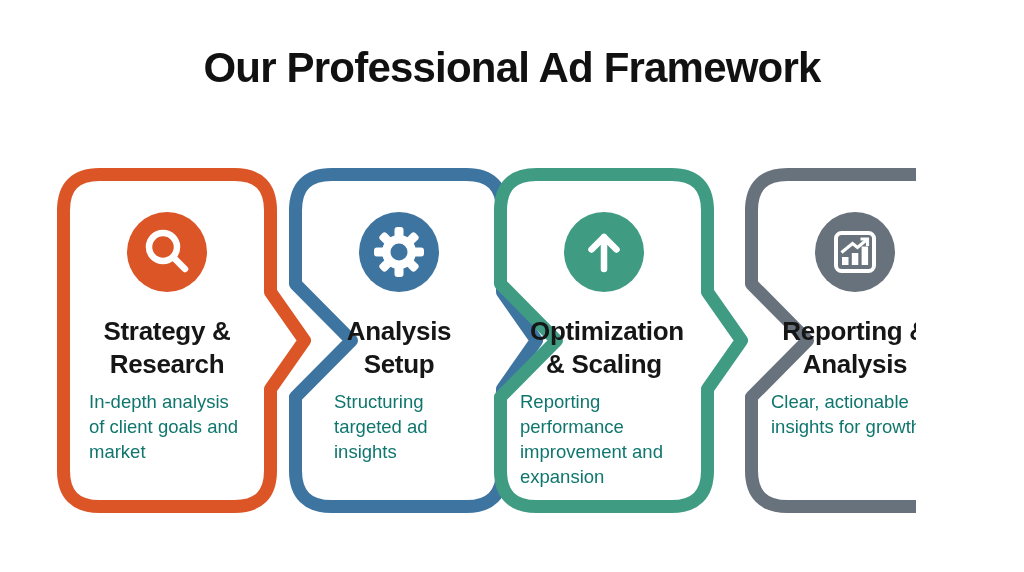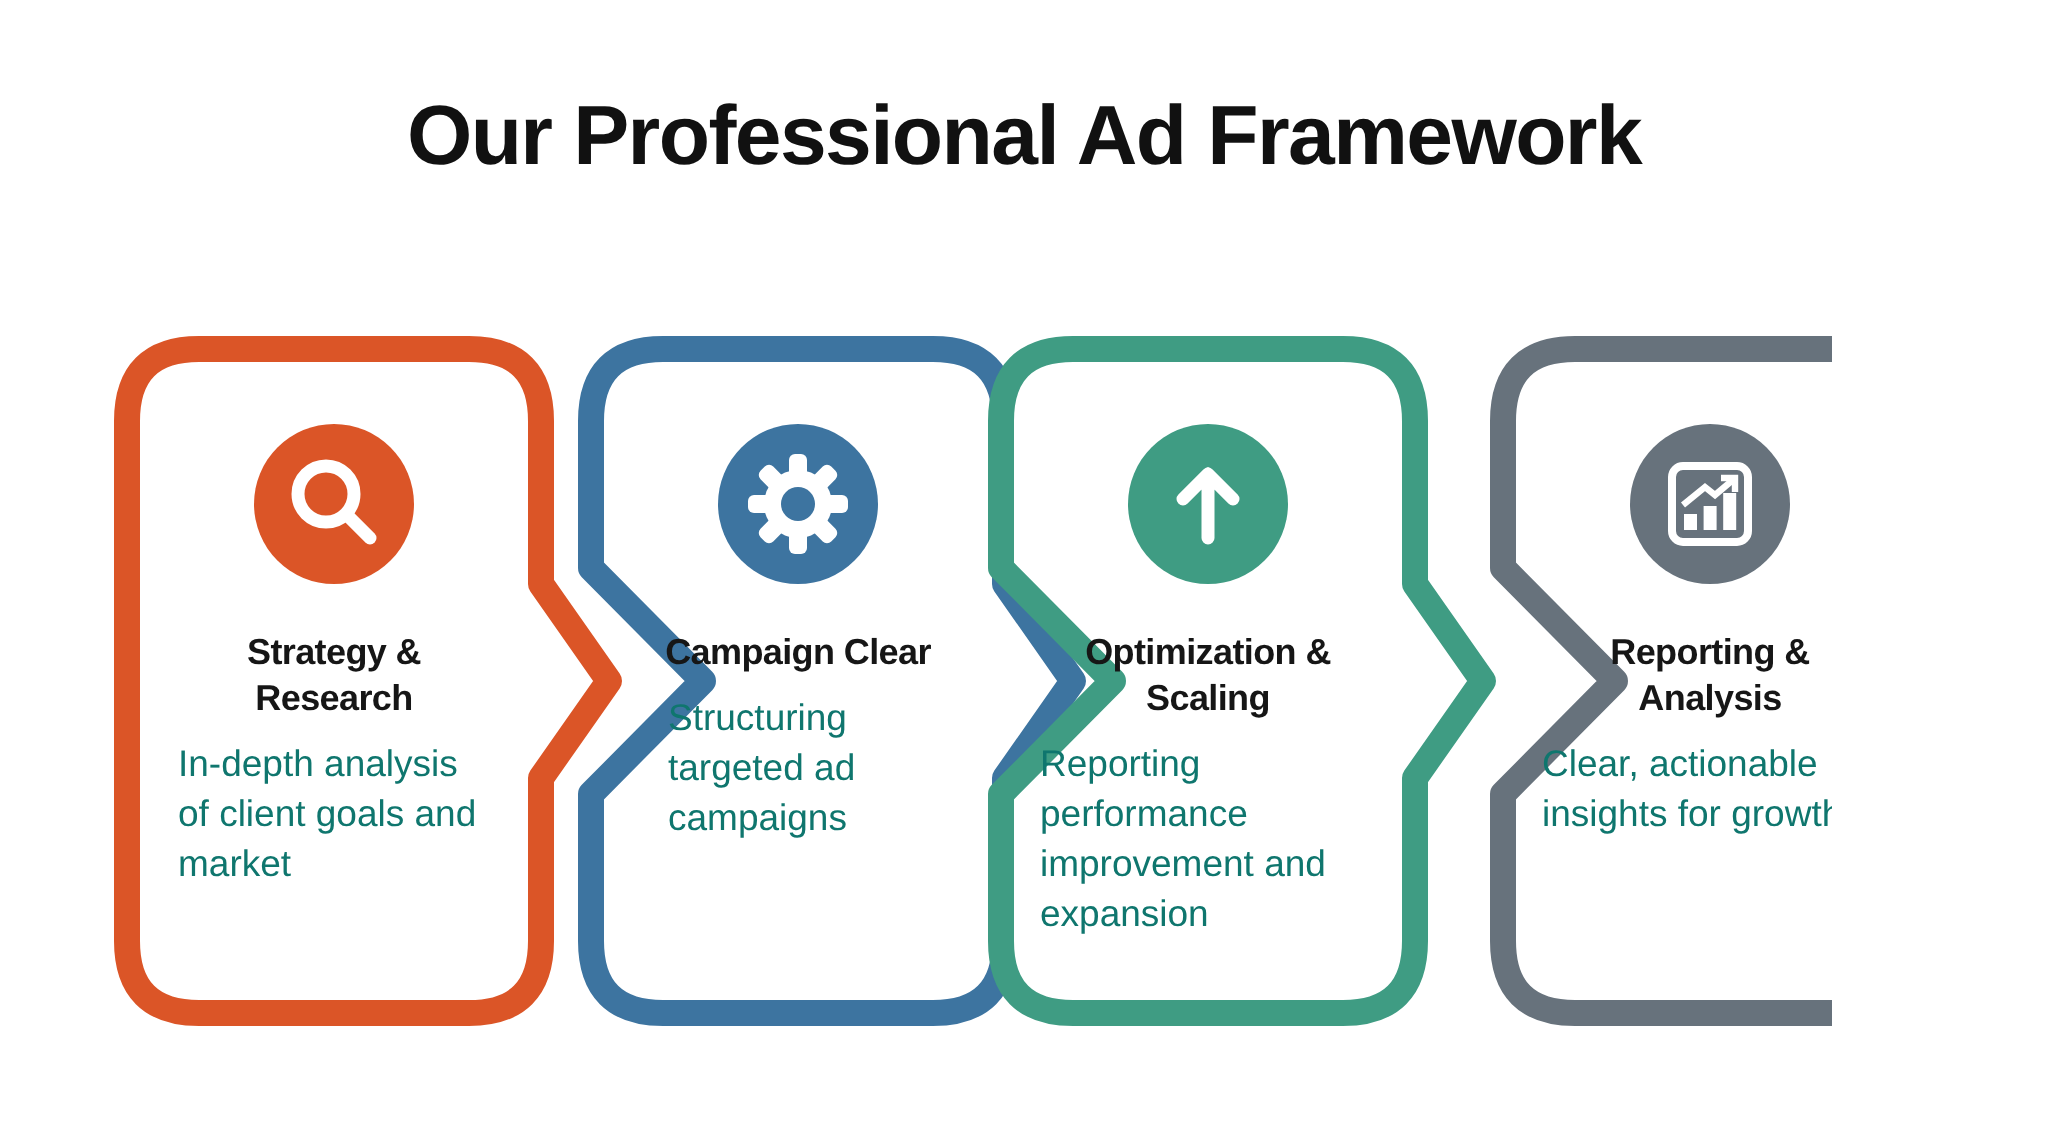--- a/index.html
+++ b/index.html
@@ -55,21 +55,21 @@
   }
   .badge {
     width: 80px; height: 80px;
     margin-top: 44px;
     flex: 0 0 auto;
   }
   .card-title {
     margin: 23px 0 0 0;
     width: 148px;
     text-align: center;
-    font-size: 18px;
+    font-size: 26px;
     line-height: 1.27;
     font-weight: 700;
     color: #161616;
     letter-spacing: -0.3px;
   }
   .card-desc {
     margin: 8px 0 0 0;
     text-align: left;
     font-size: 18.5px;
     line-height: 25px;
@@ -115,22 +115,22 @@
           <rect x="35.5" y="15" width="9" height="13" rx="3" transform="rotate(45 40 40)"></rect>
           <rect x="35.5" y="15" width="9" height="13" rx="3" transform="rotate(90 40 40)"></rect>
           <rect x="35.5" y="15" width="9" height="13" rx="3" transform="rotate(135 40 40)"></rect>
           <rect x="35.5" y="15" width="9" height="13" rx="3" transform="rotate(180 40 40)"></rect>
           <rect x="35.5" y="15" width="9" height="13" rx="3" transform="rotate(225 40 40)"></rect>
           <rect x="35.5" y="15" width="9" height="13" rx="3" transform="rotate(270 40 40)"></rect>
           <rect x="35.5" y="15" width="9" height="13" rx="3" transform="rotate(315 40 40)"></rect>
         </g>
         <circle cx="40" cy="40" r="8.5" fill="var(--accent)"></circle>
       </svg>
-      <h2 class="card-title">Campaign Clear</h2>
-      <p class="card-desc">Structuring targeted ad campaigns</p>
+      <h2 class="card-title">Analysis Setup</h2>
+      <p class="card-desc">Structuring targeted ad insights</p>
     </div>
   </div>
 
   <div class="card card-3" style="--accent: #3F9C83;">
     <svg class="shape" viewBox="0 0 270 345" aria-hidden="true">
       <path d="M42.5 6.5 H177.5 Q213.5 6.5 213.5 42.5 V124 L247.5 172.5 L213.5 221 V302.5 Q213.5 338.5 177.5 338.5 H42.5 Q6.5 338.5 6.5 302.5 V229 L62.5 172.5 L6.5 116 V42.5 Q6.5 6.5 42.5 6.5 Z"></path>
     </svg>
     <div class="content">
       <svg class="badge" viewBox="0 0 80 80" aria-hidden="true">
         <circle cx="40" cy="40" r="40" fill="var(--accent)"></circle>

